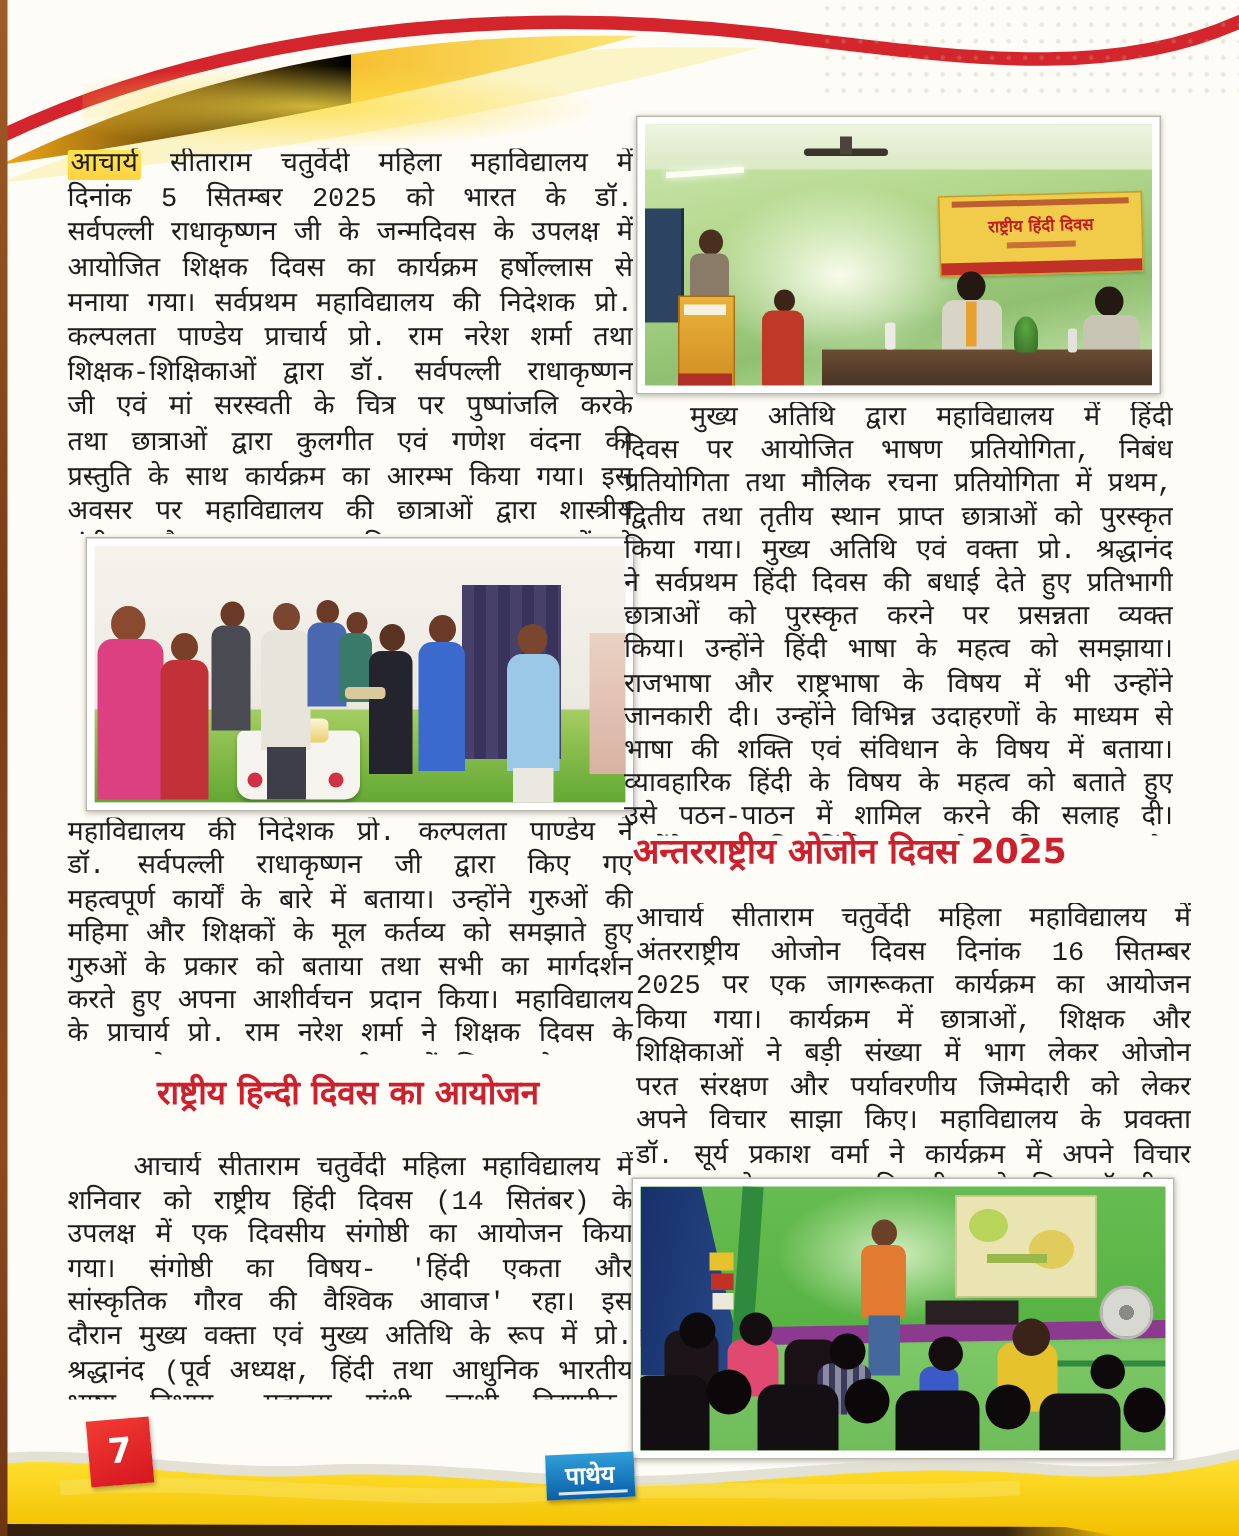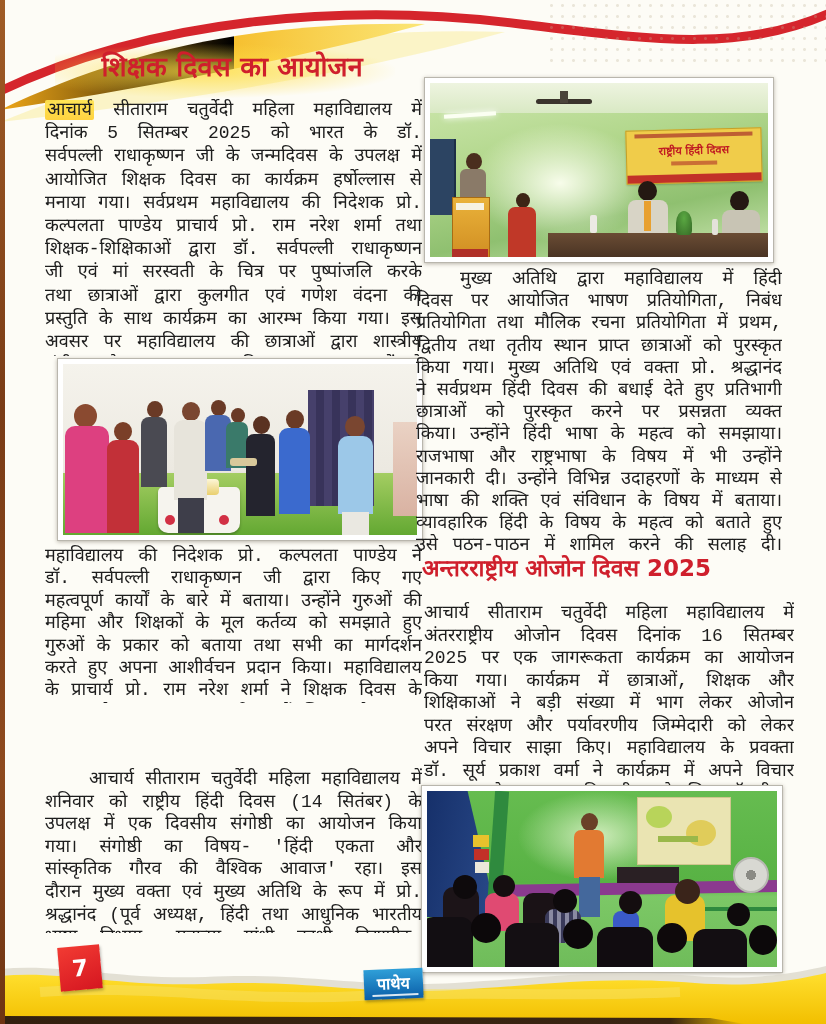--- a/index.html
+++ b/index.html
@@ -67,21 +67,20 @@
           <stop offset="1" stop-color="#fbe677"></stop>
       </linearGradient>
     </defs>
     <path d="M0,122 C160,56 330,26 505,32 C360,72 180,102 0,122 Z" fill="#faf0ae" opacity="0.65"></path>
     <path d="M0,110 C125,50 255,21 425,24 C300,58 148,88 0,110 Z" fill="url(#goldgrad)"></path>
     <path d="M-6,94 C150,18 345,2 520,24 C645,39 742,54 832,12" fill="none" stroke="#d5252c" stroke-width="9" stroke-linecap="round"></path>
   </svg>
   <div class="abs dots"></div>
 
   <div class="abs h1-glow"></div>
-  <div class="abs h-red h1">शिक्षक दिवस का आयोजन</div>
 
   <div class="abs body-text a1p1"><span class="lead-hl">आचार्य</span> <span>सीताराम चतुर्वेदी महिला महाविद्यालय में दिनांक 5 सितम्बर 2025 को भारत के डॉ. सर्वपल्ली राधाकृष्णन जी के जन्मदिवस के उपलक्ष में आयोजित शिक्षक दिवस का कार्यक्रम हर्षोल्लास से मनाया गया। सर्वप्रथम महाविद्यालय की निदेशक प्रो. कल्पलता पाण्डेय प्राचार्य प्रो. राम नरेश शर्मा तथा शिक्षक-शिक्षिकाओं द्वारा डॉ. सर्वपल्ली राधाकृष्णन जी एवं मां सरस्वती के चित्र पर पुष्पांजलि करके तथा छात्राओं द्वारा कुलगीत एवं गणेश वंदना की प्रस्तुति के साथ कार्यक्रम का आरम्भ किया गया। इस अवसर पर महाविद्यालय की छात्राओं द्वारा शास्त्रीय संगीत और नृत्य प्रस्तुत किया गया। छात्राओं ने शिक्षकों के प्रति अपने विचार भी व्यक्त किए। शिक्षक-शिक्षिकाओं ने छात्राओं द्वारा आयोजित खेलमें प्रतिभाग कर उसका आनंद लिया।</span></div>
 
   <div class="photo-frame" style="left:57px;top:358px;width:354px;height:171px;">
     <div class="scene" style="background:linear-gradient(180deg,#f5f3ec 0%,#ece9e1 62%,#dcd9cf 68%);">
       <div class="el" style="left:0;bottom:0;width:100%;height:36%;background:linear-gradient(180deg,#a4cd62,#63a832);"></div>
       <div class="el" style="left:245px;top:26px;width:66px;height:116px;background:repeating-linear-gradient(90deg,#46406b 0 8px,#38335a 8px 16px);"></div>
       <div class="el" style="left:330px;top:58px;width:24px;height:94px;background:linear-gradient(180deg,#ead2c4,#d9b2a2);"></div>
       <div class="el" style="left:95px;bottom:2px;width:82px;height:46px;background:#f6f4ee;border-radius:5px 5px 10px 10px;box-shadow:0 2px 3px rgba(0,0,0,.25);"></div>
       <div class="el" style="left:122px;bottom:40px;width:34px;height:16px;background:linear-gradient(180deg,#fdf6d8,#e9cf6e);border-radius:4px;"></div>
@@ -108,20 +107,21 @@
       <div class="el" style="left:223px;top:46px;width:18px;height:19px;background:#6a3a26;border-radius:50%;"></div>
       <div class="el" style="left:216px;top:64px;width:31px;height:86px;background:#3b6ace;border-radius:9px 9px 0 0;"></div>
       <div class="el" style="left:282px;top:52px;width:20px;height:21px;background:#7a4630;border-radius:50%;"></div>
       <div class="el" style="left:275px;top:72px;width:35px;height:78px;background:#9cc8e8;border-radius:10px 10px 0 0;"></div>
       <div class="el" style="left:279px;top:148px;width:27px;height:23px;background:#eae8e1;"></div>
     </div>
   </div>
 
   <div class="abs body-text a1p2">महाविद्यालय की निदेशक प्रो. कल्पलता पाण्डेय ने डॉ. सर्वपल्ली राधाकृष्णन जी द्वारा किए गए महत्वपूर्ण कार्यों के बारे में बताया। उन्होंने गुरुओं की महिमा और शिक्षकों के मूल कर्तव्य को समझाते हुए गुरुओं के प्रकार को बताया तथा सभी का मार्गदर्शन करते हुए अपना आशीर्वचन प्रदान किया। महाविद्यालय के प्राचार्य प्रो. राम नरेश शर्मा ने शिक्षक दिवस के महत्व को समझाया तथा जीवन में शिक्षा और समय के महत्व को बताया।</div>
 
+  <div class="abs h-red h2">राष्ट्रीय हिन्दी दिवस का आयोजन</div>
   <div class="abs body-text a2p1">आचार्य सीताराम चतुर्वेदी महिला महाविद्यालय में शनिवार को राष्ट्रीय हिंदी दिवस (14 सितंबर) के उपलक्ष में एक दिवसीय संगोष्ठी का आयोजन किया गया। संगोष्ठी का विषय- 'हिंदी एकता और सांस्कृतिक गौरव की वैश्विक आवाज' रहा। इस दौरान मुख्य वक्ता एवं मुख्य अतिथि के रूप में प्रो. श्रद्धानंद (पूर्व अध्यक्ष, हिंदी तथा आधुनिक भारतीय भाषा विभाग, महात्मा गांधी काशी विद्यापीठ, वाराणसी) रहे।</div>
 
   <div class="photo-frame" style="left:424px;top:77px;width:338px;height:174px;">
     <div class="scene" style="background:linear-gradient(168deg,#cfe8b0 0%,#b2d78c 38%,#8fc070 70%,#d2eab8 100%);">
       <div class="el" style="left:0;top:0;width:100%;height:30px;background:linear-gradient(180deg,#eef4e0,#d9e9c4);"></div>
       <div class="el" style="left:40px;top:40px;width:180px;height:120px;background:radial-gradient(ellipse,rgba(252,255,240,.95),rgba(252,255,240,0) 70%);"></div>
       <div class="el" style="left:106px;top:16px;width:56px;height:5px;background:#3a342c;border-radius:3px;"></div>
       <div class="el" style="left:130px;top:8px;width:8px;height:12px;background:#4a443a;"></div>
       <div class="el" style="left:14px;top:30px;width:52px;height:4px;background:#fbfff2;transform:rotate(-4deg);box-shadow:0 0 6px #fff;"></div>
       <div class="el" style="left:0;top:56px;width:24px;height:76px;background:#2c4462;border-right:2px solid #1d2f46;"></div>

